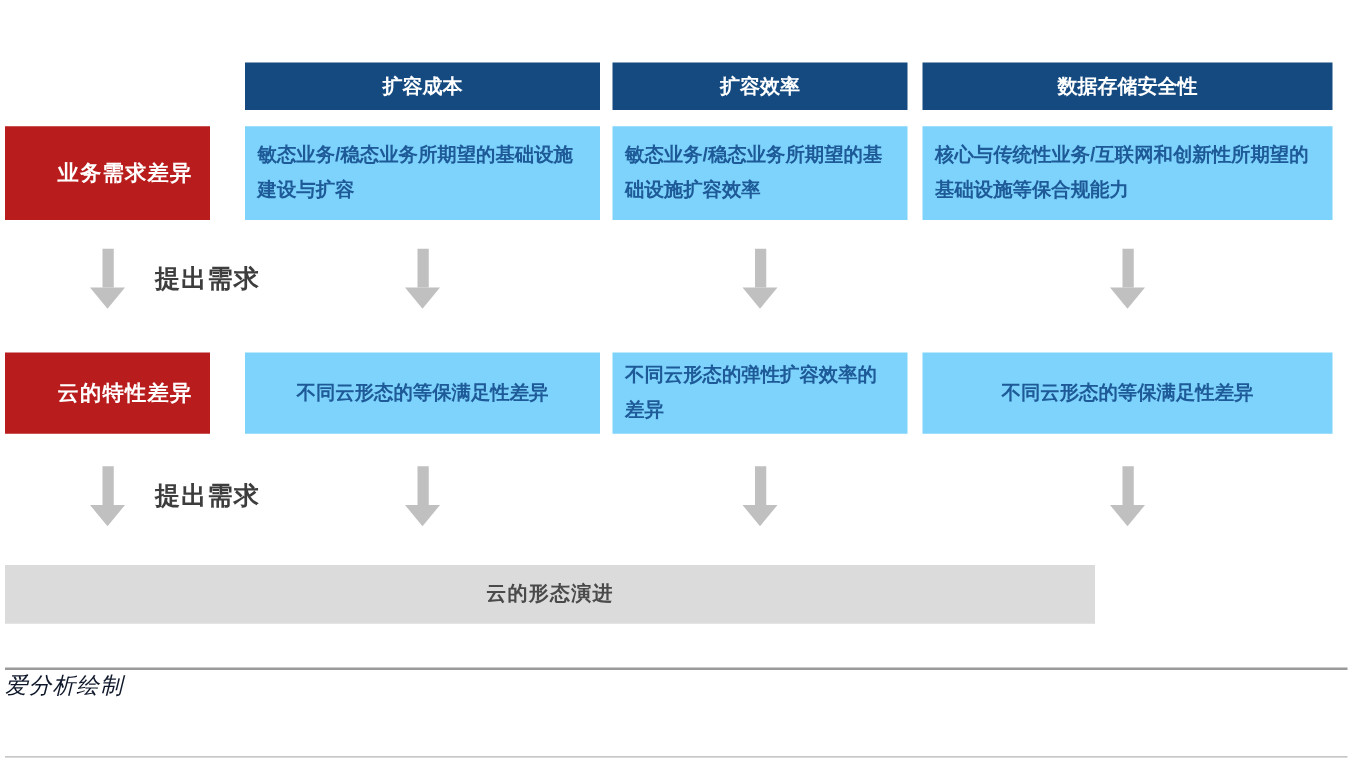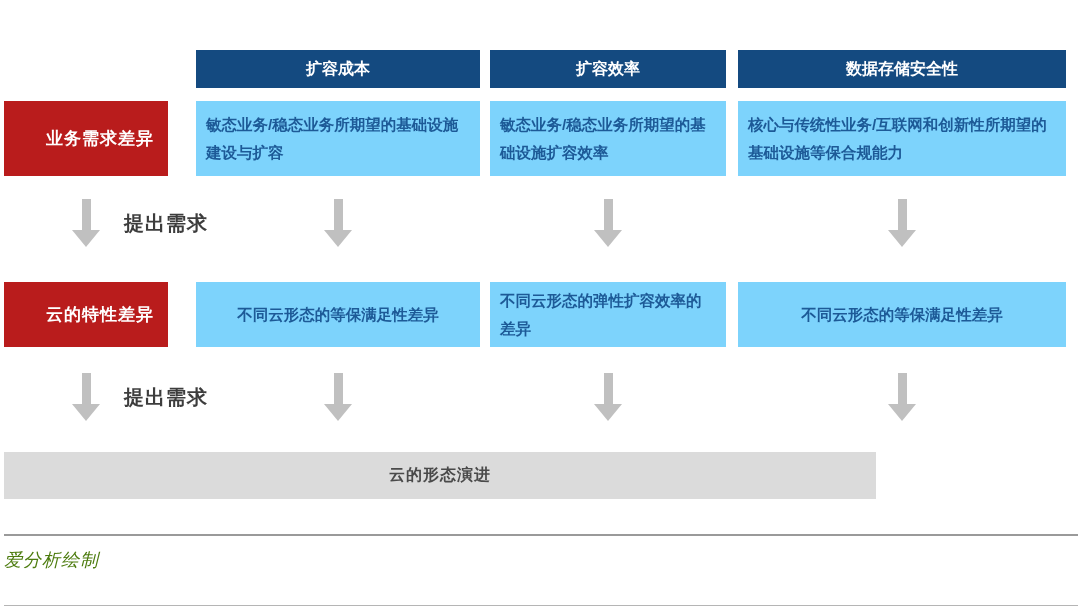--- a/index.html
+++ b/index.html
@@ -80,21 +80,21 @@
   .result-bar {
     width: 872px; height: 47px;
     background: #dbdbdb; color: #4a4a4a;
     font-size: 16px; font-weight: bold; letter-spacing: 1px;
     display: flex; align-items: center; justify-content: center;
   }
 
   
   .sep-line { margin-top: 35px; width: 1074px; height: 0; border-top: 2px solid #9a9a9a; }
   .credit {
-    margin-top: 12px; font-size: 18px; color: #4d7c0f;
+    font-size: 18px; color: #0f172a;
     font-style: italic; letter-spacing: 1px;
   }
   .bottom-line {
     position: absolute; left: 4px; bottom: 2px; width: 1074px;
     height: 0; border-top: 1.5px solid #b5b5b5;
   }
 </style>
 </head>
 <body>
 

